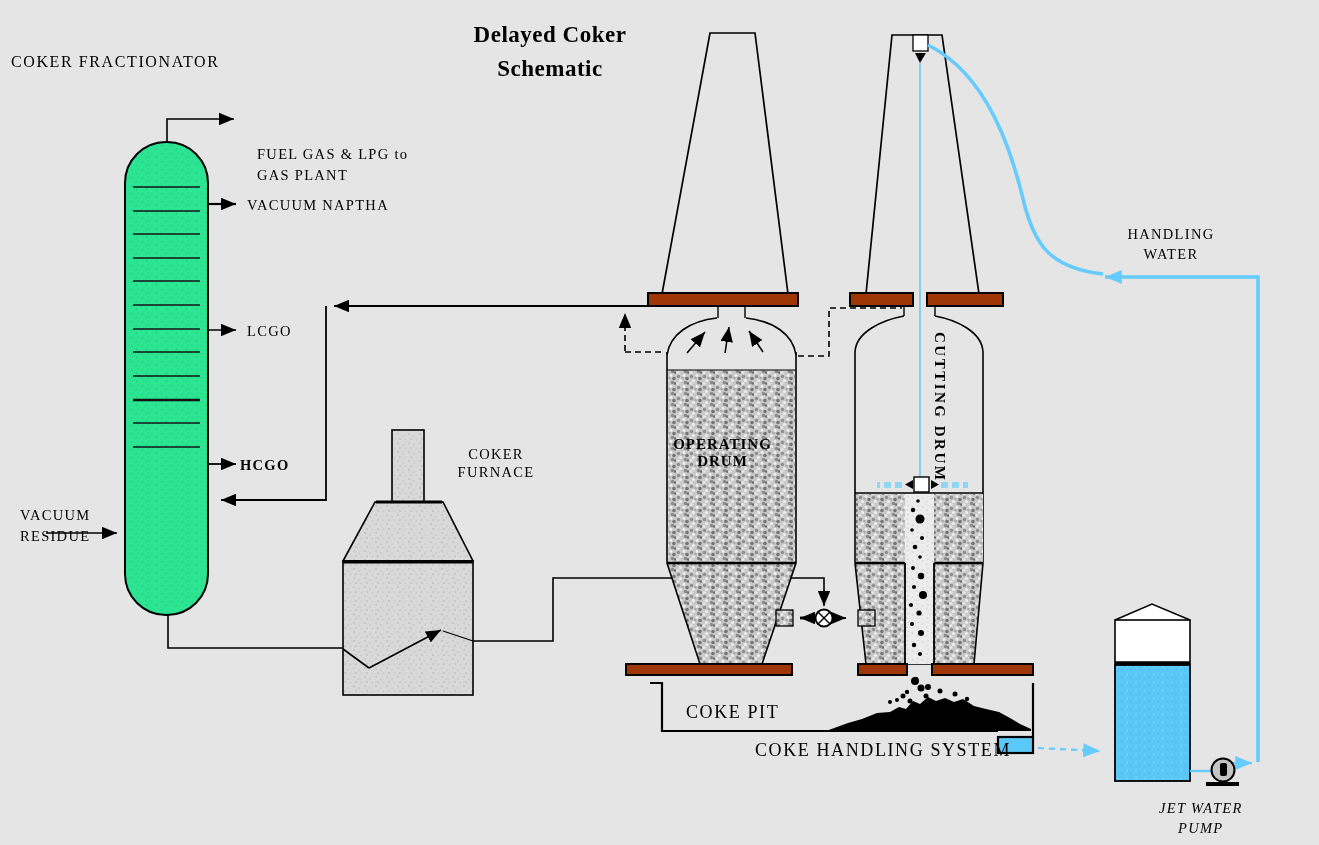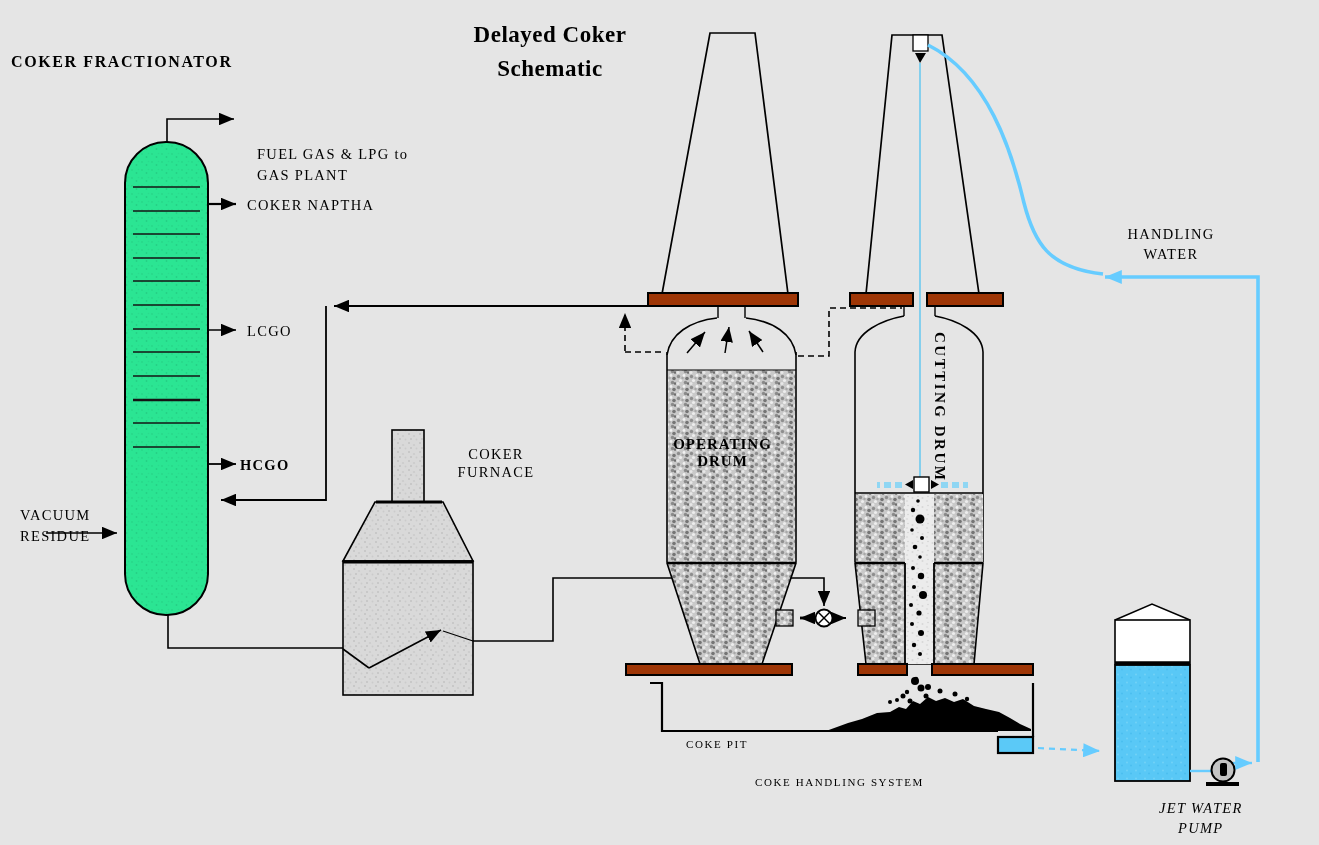--- a/index.html
+++ b/index.html
@@ -3,24 +3,24 @@
 <meta charset="utf-8">
 <style>
   html,body{margin:0;padding:0;background:#fff;}
   .stage{position:relative;width:1319px;height:845px;background:#e5e5e5;overflow:hidden;
          font-family:"Liberation Serif","DejaVu Serif",serif;}
   .stage svg{position:absolute;left:0;top:0;}
   .lbl{position:absolute;color:#000;font-size:14.5px;letter-spacing:1.3px;white-space:nowrap;line-height:20px;}
   .lbl span{display:block;}
   .ctr{text-align:center;}
   .title{font-size:23px;font-weight:bold;line-height:34px;letter-spacing:0.5px;text-align:center;}
-  .frac-lbl{font-size:16px;font-weight:bold;letter-spacing:1.6px;}
+  .frac-lbl{font-size:16px;font-weight:normal;letter-spacing:1.6px;}
   .drum-lbl{font-size:15px;font-weight:bold;line-height:17px;letter-spacing:1px;}
   .vert{transform:rotate(90deg);transform-origin:center center;font-size:15px;font-weight:bold;letter-spacing:2.5px;text-align:center;}
-  .pit-lbl{font-size:11px;letter-spacing:1.6px;margin-top:32px;}
+  .pit-lbl{font-size:18px;letter-spacing:1.6px;}
 </style>
 </head>
 <body>
 
 <div class="stage">
 
 <svg width="1319" height="845" viewBox="0 0 1319 845">
   <defs>
     <pattern id="pCoke" width="13" height="11" patternUnits="userSpaceOnUse">
       <rect width="13" height="11" fill="#c9c9c9"></rect>
@@ -254,21 +254,21 @@
 <div class="lbl frac-lbl" style="left:11px;top:52px;">
   <span>COKER FRACTIONATOR</span>
 </div>
 
 <div class="lbl" style="left:257px;top:116px;line-height:21px;margin-top:28px;">
   <span>FUEL GAS &amp; LPG to</span>
   <span>GAS PLANT</span>
 </div>
 
 <div class="lbl" style="left:247px;top:195px;">
-  <span>COKER NAPTHA</span>
+  <span>VACUUM NAPTHA</span>
 </div>
 
 <div class="lbl" style="left:247px;top:321px;">
   <span>LCGO</span>
 </div>
 
 <div class="lbl" style="left:240px;top:455px;font-weight:bold;">
   <span>HCGO</span>
 </div>
 

